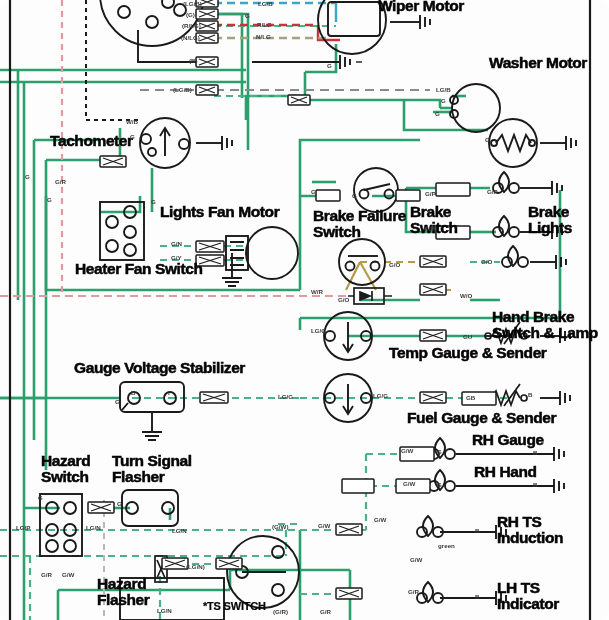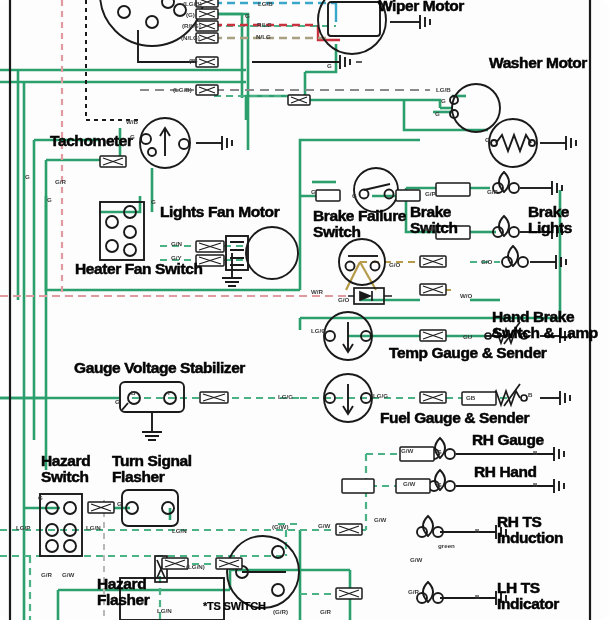--- a/index.html
+++ b/index.html
@@ -436,21 +436,21 @@
   <div class="lbl big" style="left:313px;top:208px;">Brake Failure
 Switch</div>
   <div class="lbl big" style="left:410px;top:204px;">Brake
 Switch</div>
   <div class="lbl big" style="left:528px;top:204px;">Brake
 Lights</div>
   <div class="lbl big" style="left:492px;top:266px;margin-top:43px;">Hand Brake
 Switch &amp; Lamp</div>
   <div class="lbl big" style="left:74px;top:360px;">Gauge Voltage Stabilizer</div>
   <div class="lbl big" style="left:389px;top:345px;">Temp Gauge &amp; Sender</div>
-  <div class="lbl big" style="left:364px;top:410px;padding-left:16px;">Fuel Gauge &amp; Sender</div>
+  <div class="lbl big" style="left:391px;top:410px;padding-left:16px;">Fuel Gauge &amp; Sender</div>
   <div class="lbl big" style="left:472px;top:432px;">RH Gauge</div>
   <div class="lbl big" style="left:474px;top:464px;">RH Hand</div>
   <div class="lbl big" style="left:497px;top:514px;">RH TS
 Induction</div>
   <div class="lbl big" style="left:497px;top:580px;">LH TS
 Indicator</div>
   <div class="lbl big" style="left:41px;top:453px;">Hazard
 Switch</div>
   <div class="lbl big" style="left:112px;top:453px;">Turn Signal
 Flasher</div>

